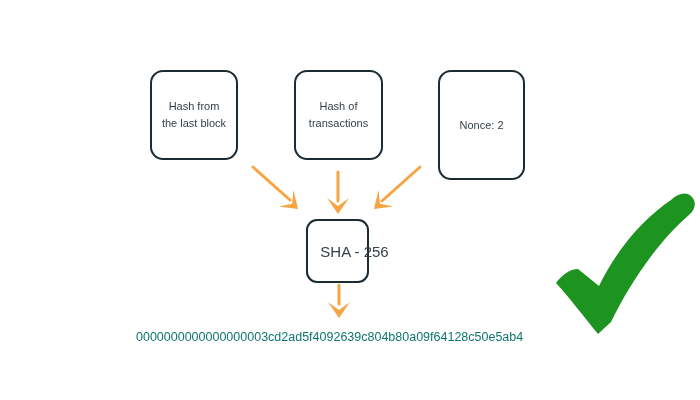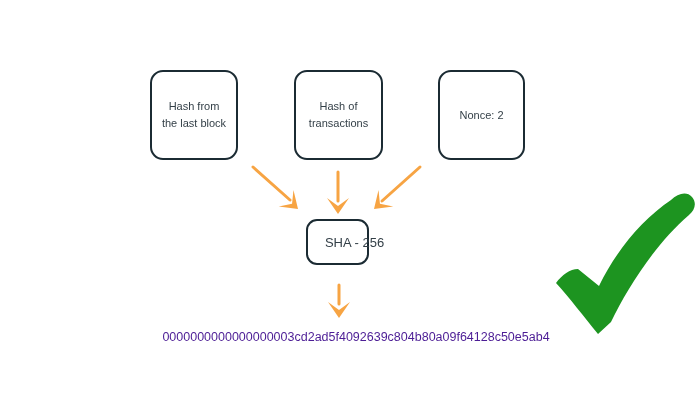--- a/index.html
+++ b/index.html
@@ -11,28 +11,28 @@
   .box{
     position:absolute;box-sizing:border-box;
     border:2.5px solid var(--box-border,#1b2b33);
     border-radius:13px;background:#ffffff;
     display:flex;flex-direction:column;justify-content:center;align-items:center;
     text-align:center;font-size:11px;line-height:17px;
   }
   .box .line{display:block;white-space:nowrap;}
   .input-1{left:150px;top:70px;width:88px;height:90px;}
   .input-2{left:294px;top:70px;width:89px;height:90px;}
-  .input-3{left:438px;top:70px;width:87px;height:90px;}
-  .sha-box{left:306px;top:219px;width:63px;height:46px;border-width:2px;border-radius:11px;font-size:13px;padding-left:34px;}
+  .input-3{left:438px;top:70px;width:87px;height:110px;}
+  .sha-box{left:306px;top:219px;width:63px;height:64px;border-width:2px;border-radius:11px;font-size:15px;padding-left:34px;}
   .connectors{position:absolute;left:0;top:0;width:700px;height:400px;pointer-events:none;}
   .connectors line{stroke:var(--arrow,#f7a443);stroke-width:3;stroke-linecap:round;}
   .connectors polygon{fill:var(--arrow,#f7a443);}
   .hash-output{
     position:absolute;left:136px;top:328px;width:440px;
-    text-align:center;font-size:12.5px;line-height:18px;color:#4c1d95;
+    text-align:left;font-size:12.5px;line-height:18px;color:#0f766e;
   }
   .check{position:absolute;left:551px;top:191px;width:146px;height:146px;}
   .check path{fill:var(--check,#1d9420);}
 </style>
 </head>
 <body>
 
 <div class="stage">
 
   <div class="box input-1">

